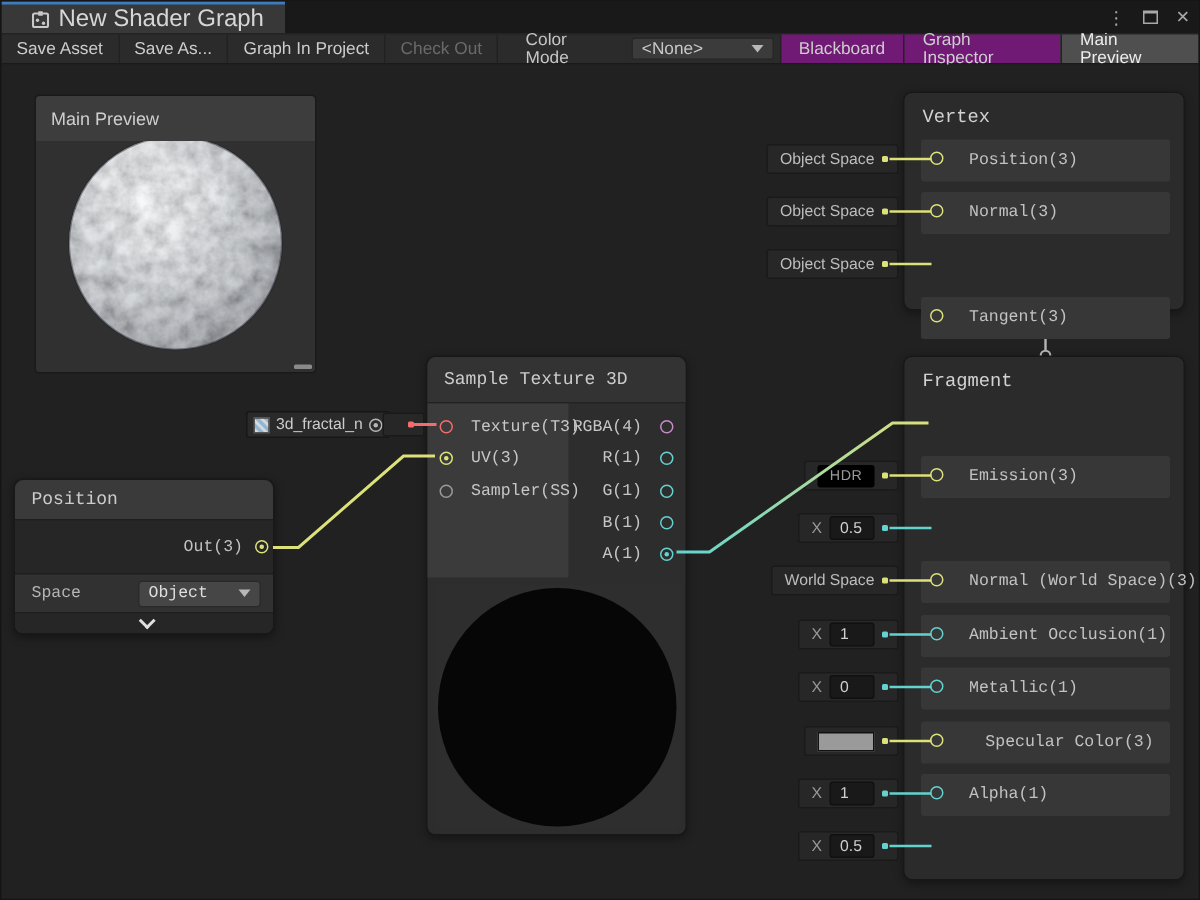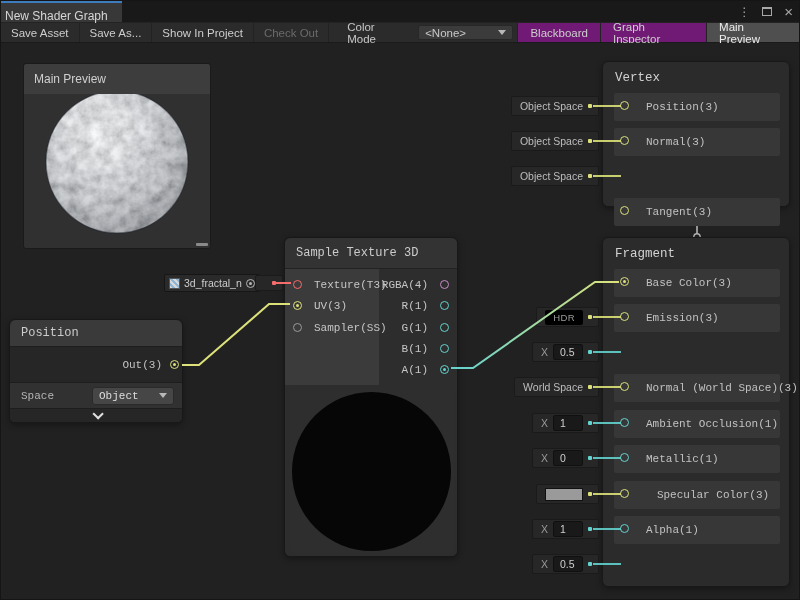--- a/index.html
+++ b/index.html
@@ -1,21 +1,21 @@
 <!DOCTYPE html>
 <html><head>
 <meta charset="utf-8">
 <style>
   * { margin:0; padding:0; box-sizing:border-box; }
   html,body { width:800px; height:600px; background:#101010; font-family:"Liberation Sans", sans-serif; }
   #window { position:relative; width:800px; height:600px; background:#202020; overflow:hidden; border:1px solid #151515; }
 
   
   .tabbar { position:relative; height:21px; background:#191919; display:flex; align-items:stretch; }
-  .tab { display:flex; align-items:center; gap:6px; padding:0 14px 0 4px; background:#383838; border-top:2px solid #3d7dbd; color:#d6d6d6; font-size:12px; cursor:default;flex-direction:column; }
+  .tab { display:flex; align-items:center; gap:6px; padding:0 14px 0 20px; background:#383838; border-top:2px solid #3d7dbd; color:#d6d6d6; font-size:16px; cursor:default; }
   .win-controls { position:absolute; right:6px; top:0; height:21px; display:flex; align-items:center; gap:12px; color:#a8a8a8; font-size:12px; }
   .win-controls span { cursor:default; line-height:1; }
   .maximize-box { width:10px; height:9px; border:1.5px solid #a8a8a8; border-top-width:2.5px; display:inline-block; }
 
   
   .toolbar { height:21px; background:#2b2b2b; border-top:1px solid #232323; border-bottom:1px solid #1a1a1a; display:flex; align-items:stretch; font-size:11.5px; color:#cdcdcd; }
   .tb-btn { display:flex; align-items:center; padding:0 10px; border-right:1px solid #222; cursor:pointer; white-space:nowrap; }
   .tb-btn.disabled { color:#6a6a6a; }
   .tb-label { display:flex; align-items:center; padding:0 8px 0 18px; color:#c6c6c6; }
   .tb-dd { display:flex; align-items:center; justify-content:space-between; width:96px; margin:2px 4px; padding:0 6px; background:#3b3b3b; border:1px solid #272727; border-radius:2px; color:#c8c8c8; cursor:pointer; }
@@ -109,21 +109,21 @@
     <div class="win-controls">
       <span>⋮</span>
       <span class="maximize-box"></span>
       <span style="font-size:15px;">×</span>
     </div>
   </div>
 
   <div class="toolbar">
     <div class="tb-btn">Save Asset</div>
     <div class="tb-btn">Save As...</div>
-    <div class="tb-btn">Show In Project</div>
+    <div class="tb-btn">Graph In Project</div>
     <div class="tb-btn disabled">Check Out</div>
     <div class="tb-label">Color Mode</div>
     <div class="tb-dd">
       <span>&lt;None&gt;</span>
       <span class="dd-arrow"></span>
     </div>
     <div class="tb-right">
       <div class="tb-toggle">Blackboard</div>
       <div class="tb-toggle">Graph Inspector</div>
       <div class="tb-toggle active">Main Preview</div>
@@ -260,24 +260,20 @@
     </div>
 
     <svg class="stack-link" viewBox="0 0 10 36">
       <line x1="5" y1="5" x2="5" y2="31" stroke="#b5b5b5" stroke-width="1.6"></line>
       <circle cx="5" cy="4" r="3.2" fill="#212121" stroke="#b5b5b5" stroke-width="1.4"></circle>
       <circle cx="5" cy="32" r="3.2" fill="#212121" stroke="#b5b5b5" stroke-width="1.4"></circle>
     </svg>
 
     <div class="node frg-node">
       <div class="node-title">Fragment</div>
-      <div class="g-row" style="top:31px;">
-        <span class="port connected" style="--pc:#dce17a"></span>
-        <span class="row-label">Base Color(3)</span>
-      </div>
       <div class="g-row" style="top:66px;">
         <span class="port" style="--pc:#dce17a"></span>
         <span class="row-label">Emission(3)</span>
       </div>
       <div class="g-row" style="top:136px;">
         <span class="port" style="--pc:#dce17a"></span>
         <span class="row-label">Normal (World Space)(3)</span>
       </div>
       <div class="g-row" style="top:172px;">
         <span class="port" style="--pc:#63d3cf"></span>

